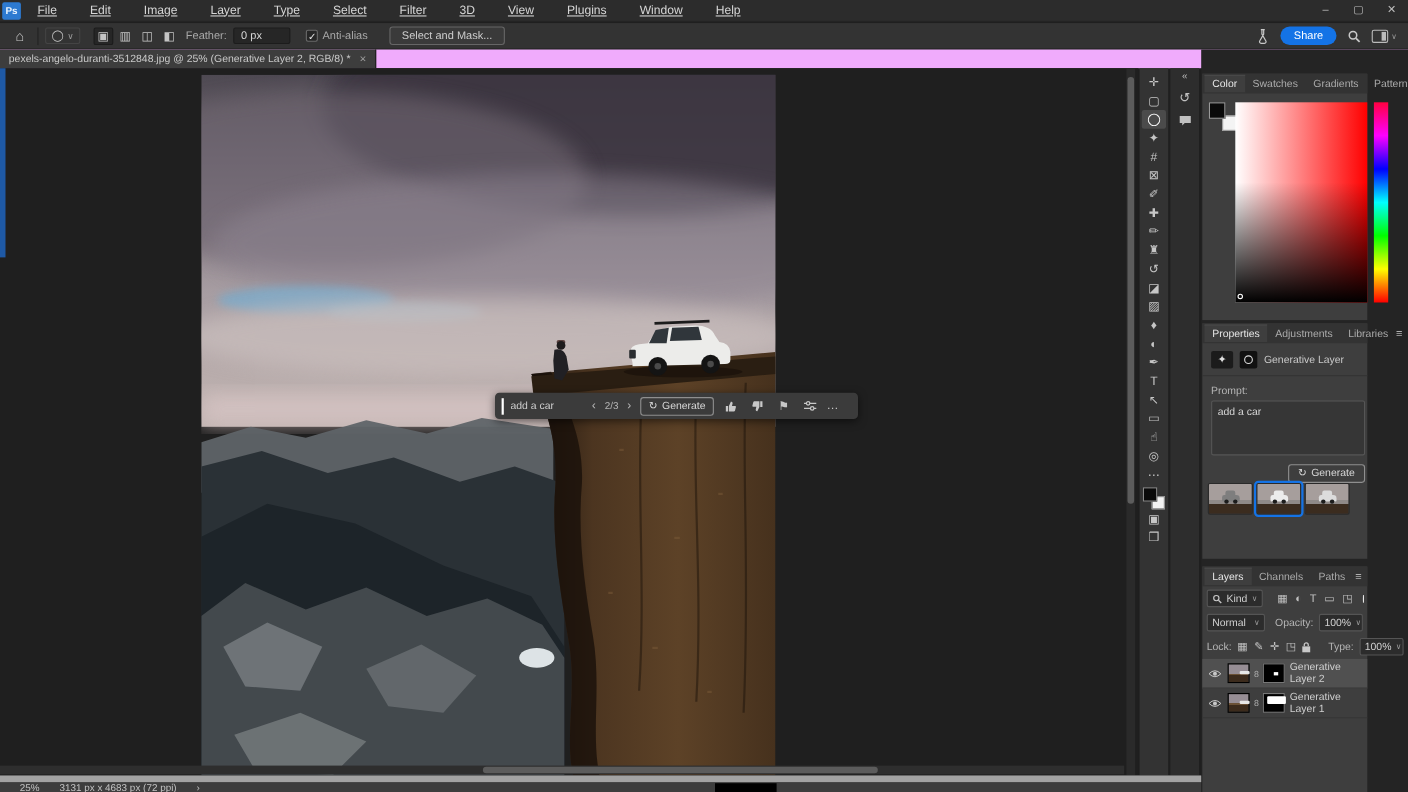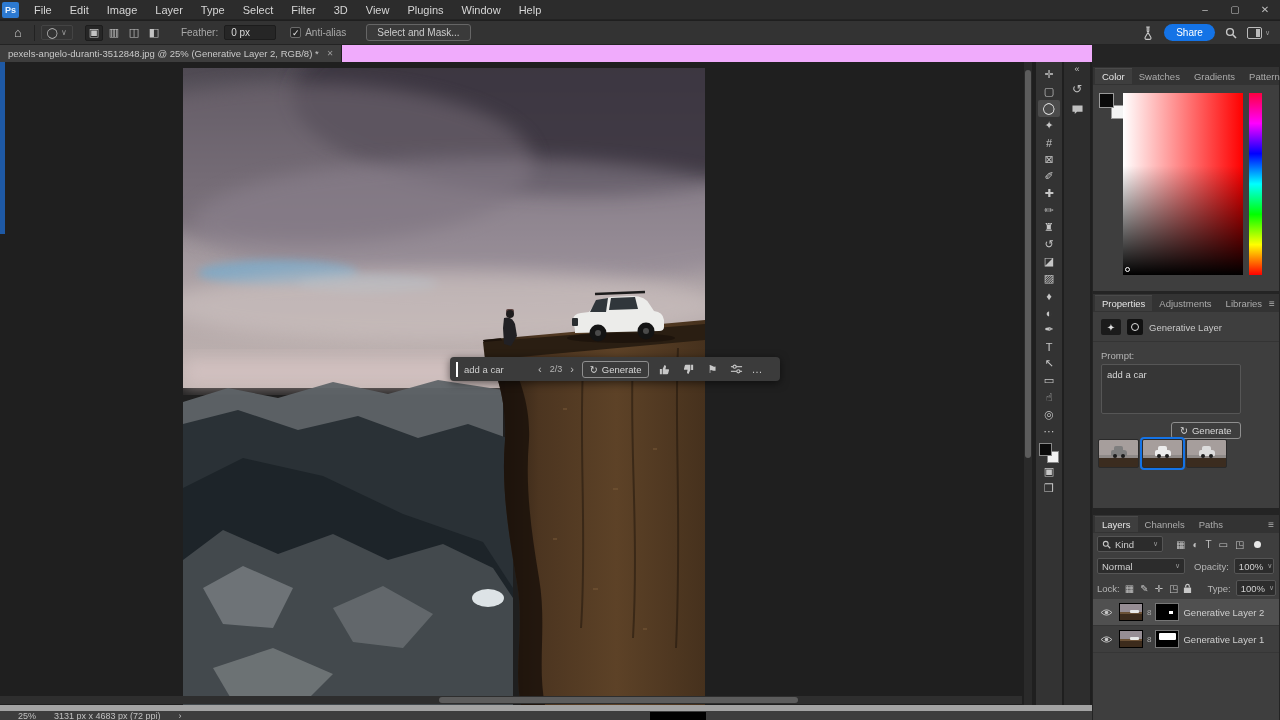--- a/index.html
+++ b/index.html
@@ -1,21 +1,21 @@
 <!DOCTYPE html>
 <html><head>
 <meta charset="utf-8">
 <style>
   html,body{margin:0;padding:0;background:#111;}
   *{box-sizing:border-box;font-family:"Liberation Sans","DejaVu Sans",sans-serif;}
   #app{position:relative;width:1280px;height:720px;background:#1f1f1f;overflow:hidden;color:#cfcfcf;font-size:11px;}
   
   .menubar{position:absolute;left:0;top:0;width:1280px;height:20px;background:#2c2c2c;display:flex;align-items:center;border-bottom:1px solid #232323;}
   .ps-logo{width:17px;height:16px;margin:0 6px 0 2px;background:#2d7ad1;color:#eaf4ff;font-size:9px;font-weight:bold;display:flex;align-items:center;justify-content:center;border-radius:2px;}
-  .menu-items{display:flex;gap:0;}
+  .menu-items{display:flex;gap:12px;text-decoration:underline;}
   .menu-item{padding:2px 9px;color:#d6d6d6;font-size:11px;cursor:default;}
   .win-controls{margin-left:auto;display:flex;}
   .wc{width:30px;text-align:center;color:#bdbdbd;font-size:10px;padding:3px 0;}
   
   .optionsbar{position:absolute;left:0;top:21px;width:1280px;height:24px;background:#333;display:flex;align-items:center;border-bottom:1px solid #232323;padding-left:8px;gap:6px;}
   .ob-icon{font-size:13px;color:#c8c8c8;padding:0 6px;}
   .ob-sep{width:1px;height:16px;background:#222;}
   .ob-tool{display:flex;align-items:center;gap:3px;color:#c8c8c8;padding:1px 5px;border:1px solid #444;border-radius:2px;font-size:10px;}
   .ob-tool .dd{font-size:8px;color:#999;}
   .mode-group{display:flex;gap:2px;margin-left:6px;}
@@ -57,21 +57,21 @@
   .tool{width:22px;height:17px;display:flex;align-items:center;justify-content:center;color:#c6c6c6;font-size:11px;border-radius:2px;}
   .tool.active{background:#4b4b4b;color:#fff;}
   .tb-colors{position:relative;width:20px;height:20px;margin-top:3px;}
   .tb-fg{position:absolute;left:0;top:0;width:13px;height:13px;background:#0a0a0a;border:1px solid #888;z-index:2;}
   .tb-bg{position:absolute;right:0;bottom:0;width:12px;height:12px;background:#f2f2f2;border:1px solid #888;}
   
   .dock{position:absolute;left:1064px;top:0;width:26px;height:643px;background:#2d2d2d;display:flex;flex-direction:column;align-items:center;padding-top:2px;gap:8px;}
   .dock .dk{color:#c0c0c0;font-size:12px;}
   
   .rightcol{position:absolute;left:1092px;top:45px;width:188px;height:675px;background:#242424;}
-  .panel{position:absolute;left:1px;width:186px;background:#3e3e3e;}
+  .panel{position:absolute;left:1px;width:150px;background:#3e3e3e;}
   .ptabs{height:18px;background:#333;display:flex;align-items:center;padding-left:2px;}
   .ptab{padding:2px 7px;font-size:9.5px;color:#ababab;}
   .ptab.active{background:#3e3e3e;color:#e6e6e6;border-top:1px solid #4a4a4a;}
   .pmenu{margin-left:auto;margin-right:5px;color:#b0b0b0;font-size:10px;}
   
   .fgbg{position:absolute;left:6px;top:26px;width:26px;height:26px;}
   .fgbg .f{position:absolute;left:0;top:0;width:15px;height:15px;background:#0a0a0a;border:1px solid #9a9a9a;z-index:2;}
   .fgbg .b{position:absolute;right:0;bottom:0;width:14px;height:14px;background:#f4f4f4;border:1px solid #9a9a9a;}
   .satsq{position:absolute;left:30px;top:26px;width:120px;height:182px;background:linear-gradient(to top,#000,rgba(0,0,0,0) 60%),linear-gradient(to right,#fff,#f00);}
   .satsel{position:absolute;left:2px;bottom:3px;width:5px;height:5px;border:1px solid #fff;border-radius:50%;}
@@ -153,21 +153,21 @@
     <span class="ob-tool">
       <span>◯</span>
       <span class="dd">∨</span>
     </span>
     <div class="mode-group" id="mode-icons">
         <span class="mode-btn pressed">▣</span>
         <span class="mode-btn">▥</span>
         <span class="mode-btn">◫</span>
         <span class="mode-btn">◧</span>
       </div>
-    <span class="ob-label" style="margin-left:12px">Feather:</span>
+    <span class="ob-label" style="">Feather:</span>
     <span class="ob-input">0 px</span>
     <span class="ob-check">
       <span class="cb">✓</span>
       <span class="ob-label">Anti-alias</span>
     </span>
     <button class="ob-btn">Select and Mask...</button>
     <div class="ob-right">
       <span>
         <svg width="12" height="14" viewBox="0 0 12 14">
             <path d="M4.2 1h3.6M5.2 1v4l3.6 6.3a1.4 1.4 0 0 1-1.2 2.1H4.4a1.4 1.4 0 0 1-1.2-2.1L6.8 5V1" stroke="#c8c8c8" stroke-width="1.1" fill="none"></path>

